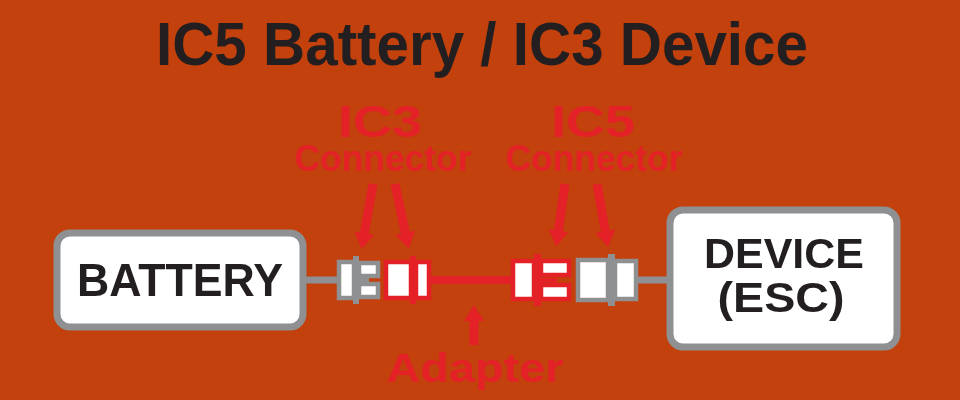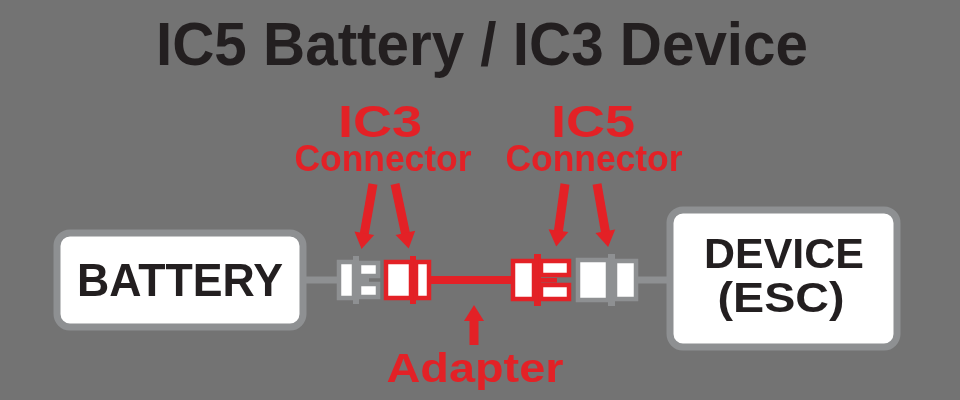--- a/index.html
+++ b/index.html
@@ -4,21 +4,21 @@
 <style>
   html, body {
     margin: 0;
     padding: 0;
     background: #ffffff;
   }
   .stage {
     position: relative;
     width: 960px;
     height: 400px;
-    background: #737373;
+    background: #c2410c;
     overflow: hidden;
     font-family: "Liberation Sans", sans-serif;
   }
   svg text {
     font-family: "Liberation Sans", sans-serif;
     font-weight: bold;
     text-anchor: middle;
   }
   .t-title   { font-size: 62px; fill: #231F20; }
   .t-big-red { font-size: 45px; fill: #E32126; }

